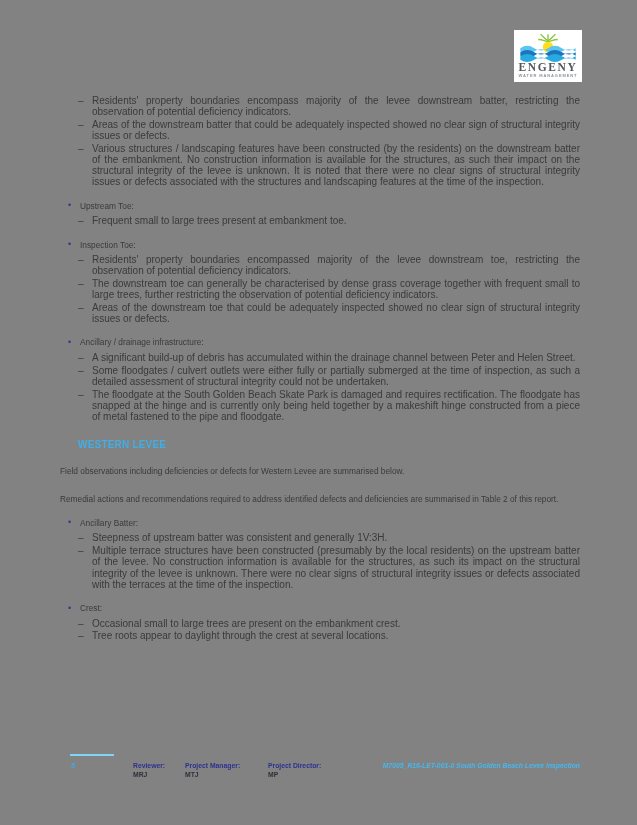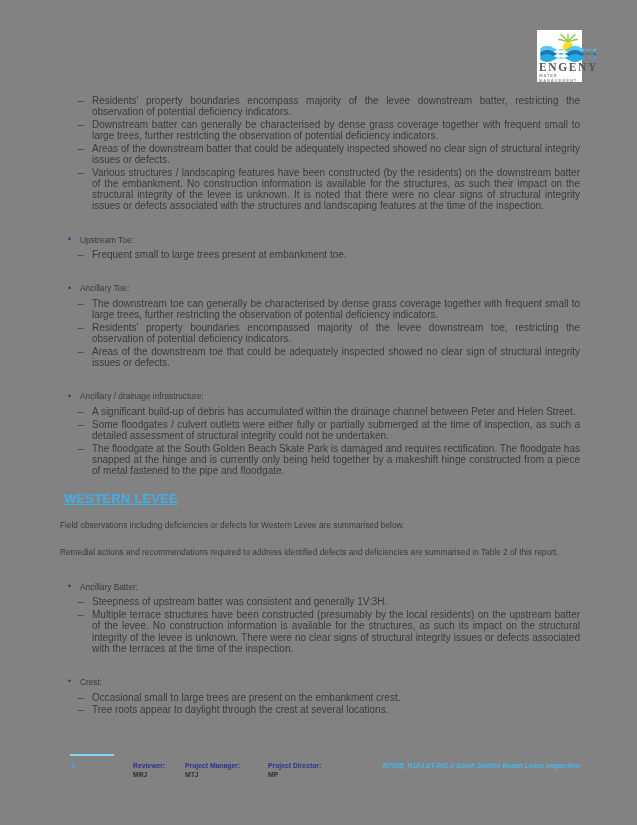--- a/index.html
+++ b/index.html
@@ -6,52 +6,52 @@
   body{
     width:637px;height:825px;position:relative;overflow:hidden;
     background:#828282;
     font-family:"Liberation Sans", sans-serif;
     color:#3a3a3a;
   }
   .page{position:absolute;inset:0;}
 
   
   .logo{
-    position:absolute;top:30px;right:55px;width:45px;height:52px;
-    background:#ffffff;text-align:left;padding:2px 2px 16px;box-sizing:border-box;
+    position:absolute;top:30px;right:55px;width:68px;height:52px;
+    background:#ffffff;text-align:center;padding:2px 2px 16px;box-sizing:border-box;
   }
   .logo svg{display:block;margin:0 auto;}
   .logo-title{
     font-family:"Liberation Serif", serif;
     font-size:11.5px;line-height:11px;letter-spacing:1.6px;
     color:#54565a;font-weight:bold;transform:scaleY(1.05);
   }
   .logo-tagline{
     font-size:4px;line-height:5px;letter-spacing:0.9px;color:#909295;font-weight:bold;
   }
 
   
   .content{position:absolute;left:60px;right:57px;top:95px;}
   ul{list-style:none;margin:0;padding:0;}
   .dash-item{
     position:relative;padding-left:32px;text-align:justify;
     font-size:10px;line-height:11.2px;margin-bottom:1.5px;
   }
   .dash-item::before{content:"\2013";position:absolute;left:18px;top:0;}
-  .bullet-group{margin-top:23px;}
+  .bullet-group{margin-top:13px;}
   .bullet-label{
     position:relative;padding-left:20px;
     font-size:8.3px;line-height:11.2px;margin-bottom:3.5px;
   }
   .bullet-label::before{
     content:"\2022";position:absolute;left:8px;top:-0.5px;color:#2b3990;font-size:9px;
   }
   .section-heading{
-    color:#3fafe8;font-weight:bold;font-size:13px;line-height:11px;
-    letter-spacing:0.2px;margin:17px 0 9px 4px;text-decoration:underline;
+    color:#3fafe8;font-weight:bold;font-size:10px;line-height:11px;
+    letter-spacing:0.2px;margin:17px 0 9px 18px;
   }
   .para{font-size:8.3px;line-height:11.2px;text-align:justify;margin:16px 0 9px 0;}
 
   
   .footer-accent{position:absolute;left:70px;top:754px;width:44px;height:2px;background:#7fd4f7;}
   .footer{position:absolute;left:0;top:762px;width:637px;height:24px;font-size:6.8px;line-height:8.5px;}
   .page-num{position:absolute;left:71px;top:0;color:#3fa9e8;font-style:italic;font-weight:bold;font-size:7.5px;}
   .f-col{position:absolute;top:0;}
   .f-col .lbl{display:block;color:#2e3192;font-weight:bold;}
   .f-col .val{display:block;color:#2f2f3a;font-weight:bold;}
@@ -85,37 +85,36 @@
       </g>
     </svg>
     <div class="logo-title">ENGENY</div>
     <div class="logo-tagline">WATER MANAGEMENT</div>
   </div>
 
   <div class="content">
 
     <ul class="dash-list">
       <li class="dash-item">Residents' property boundaries encompass majority of the levee downstream batter, restricting the observation of potential deficiency indicators.</li>
-      <li class="dash-item">Downstream batter can generally be characterised by dense grass coverage together with frequent small to large trees, further restricting the observation of potential deficiency indicators.</li>
       <li class="dash-item">Areas of the downstream batter that could be adequately inspected showed no clear sign of structural integrity issues or defects.</li>
       <li class="dash-item">Various structures / landscaping features have been constructed (by the residents) on the downstream batter of the embankment. No construction information is available for the structures, as such their impact on the structural integrity of the levee is unknown. It is noted that there were no clear signs of structural integrity issues or defects associated with the structures and landscaping features at the time of the inspection.</li>
     </ul>
 
     <div class="bullet-group">
       <div class="bullet-label">Upstream Toe:</div>
       <ul>
         <li class="dash-item">Frequent small to large trees present at embankment toe.</li>
       </ul>
     </div>
 
     <div class="bullet-group">
-      <div class="bullet-label">Ancillary Toe:</div>
+      <div class="bullet-label">Inspection Toe:</div>
       <ul>
+        <li class="dash-item">Residents' property boundaries encompassed majority of the levee downstream toe, restricting the observation of potential deficiency indicators.</li>
         <li class="dash-item">The downstream toe can generally be characterised by dense grass coverage together with frequent small to large trees, further restricting the observation of potential deficiency indicators.</li>
-        <li class="dash-item">Residents' property boundaries encompassed majority of the levee downstream toe, restricting the observation of potential deficiency indicators.</li>
         <li class="dash-item">Areas of the downstream toe that could be adequately inspected showed no clear sign of structural integrity issues or defects.</li>
       </ul>
     </div>
 
     <div class="bullet-group">
       <div class="bullet-label">Ancillary / drainage infrastructure:</div>
       <ul>
         <li class="dash-item">A significant build-up of debris has accumulated within the drainage channel between Peter and Helen Street.</li>
         <li class="dash-item">Some floodgates / culvert outlets were either fully or partially submerged at the time of inspection, as such a detailed assessment of structural integrity could not be undertaken.</li>
         <li class="dash-item">The floodgate at the South Golden Beach Skate Park is damaged and requires rectification. The floodgate has snapped at the hinge and is currently only being held together by a makeshift hinge constructed from a piece of metal fastened to the pipe and floodgate.</li>

